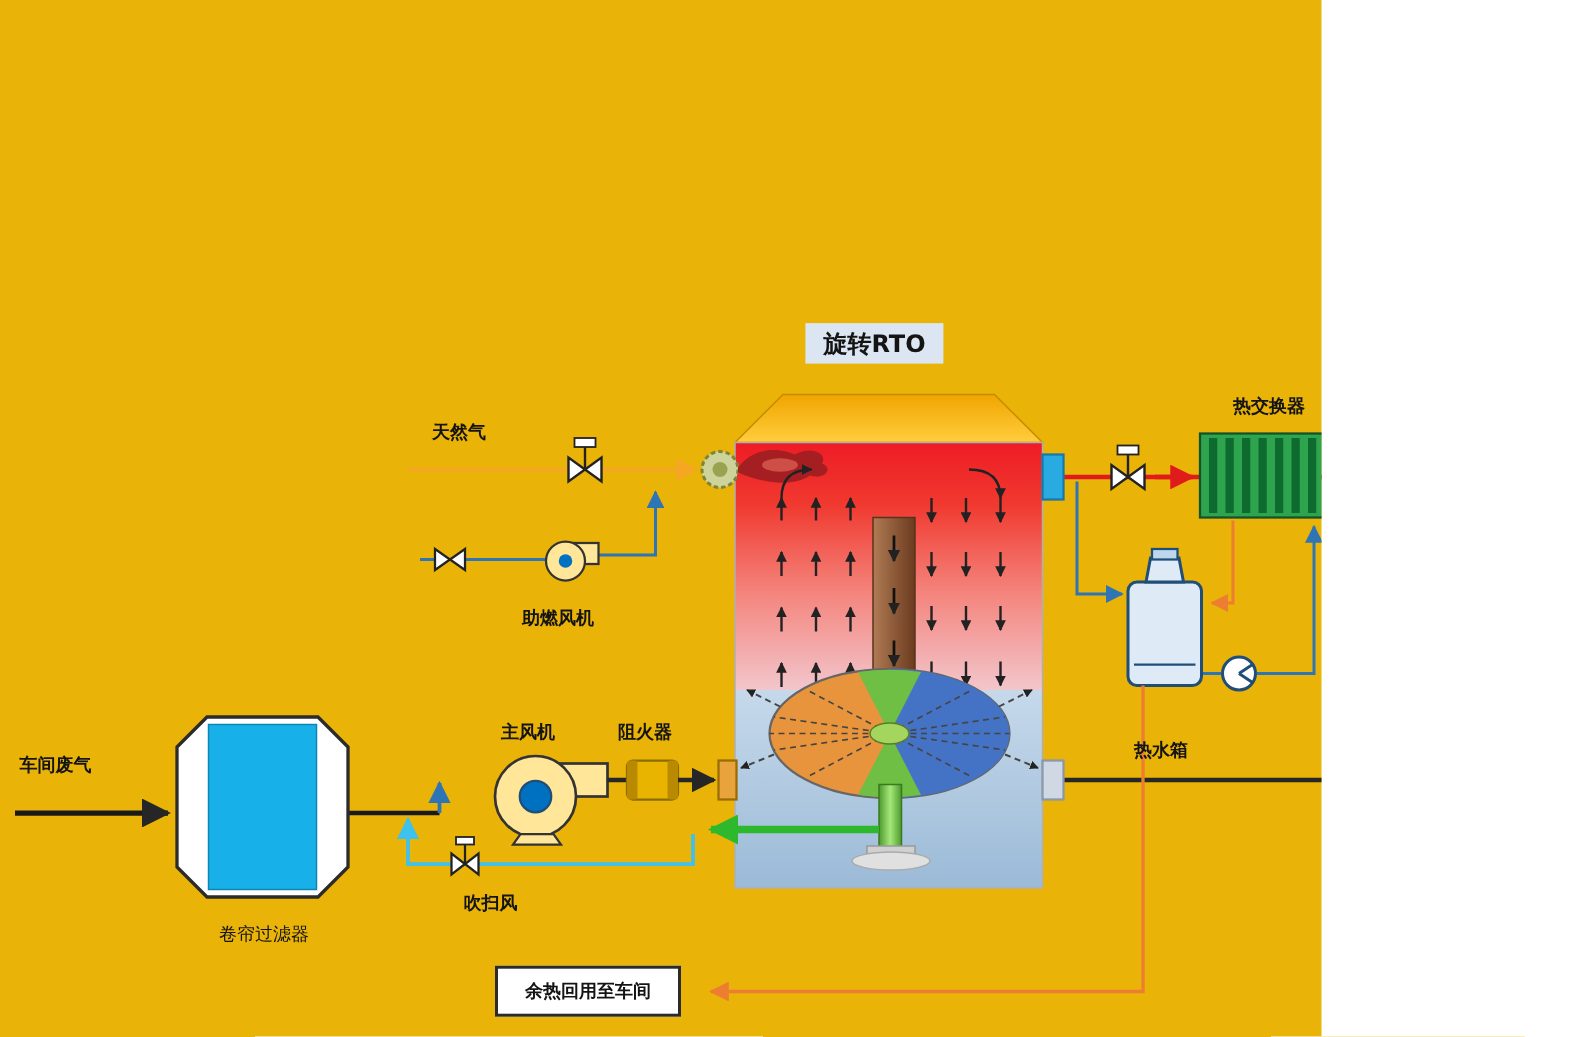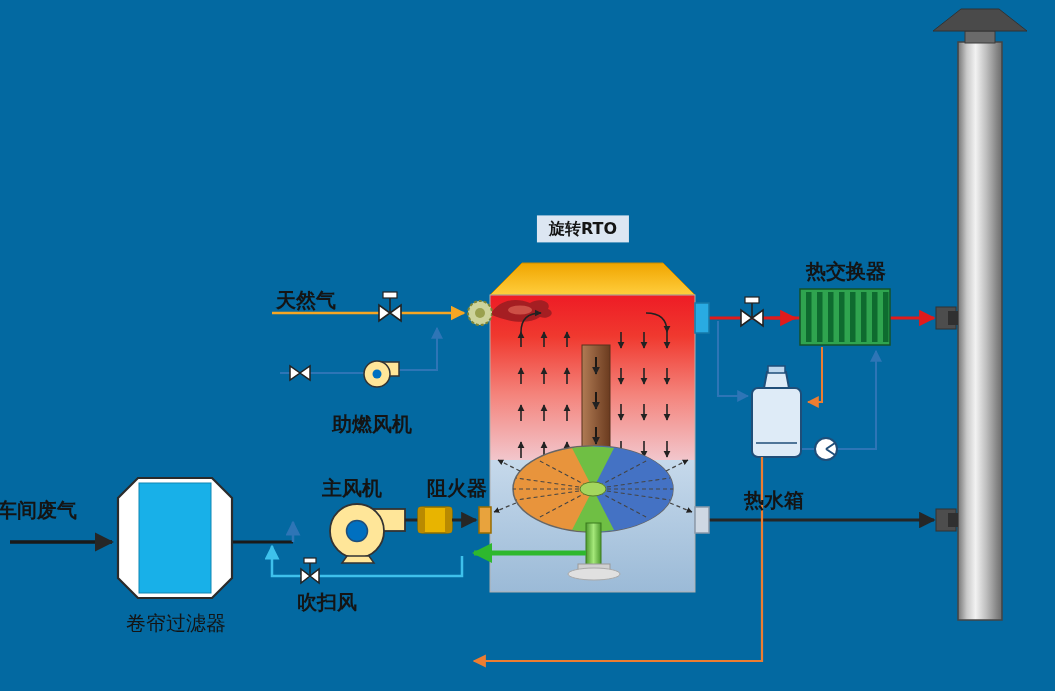--- a/index.html
+++ b/index.html
@@ -1,19 +1,19 @@
 <!DOCTYPE html>
 <html><head>
 <meta charset="utf-8">
 <style>
   html,body{margin:0;padding:0;background:#fff;}
-  .stage{position:relative;width:1055px;height:691px;background:#0369a1;overflow:hidden;
+  .stage{position:relative;width:881px;height:691px;background:#eab308;overflow:hidden;
          font-family:"DejaVu Sans",sans-serif;}
   .stage svg{position:absolute;left:0;top:0;}
-  .lbl{position:absolute;transform:translate(-50%,-50%);font-size:20px;font-weight:600;
+  .lbl{position:absolute;transform:translate(-50%,-50%);font-size:12px;font-weight:600;
        color:#141414;white-space:nowrap;line-height:1.2;}
   .lbl.bold{font-weight:400;}
   .lbl.box-blue{background:#DCE6F2;padding:4px 12px;font-size:16px;font-weight:700;}
   .lbl.box-white{background:#fff;border:2px solid #2b2b2b;padding:8px 18px;font-weight:700;}
 </style>
 </head>
 <body>
 
 <div class="stage">
 <svg width="1055" height="691" viewBox="0 0 1055 691">
@@ -267,22 +267,23 @@
     <circle cx="826" cy="449" r="11" fill="#fff" stroke="#1F4E79" stroke-width="2"></circle>
     <path d="M826,449 L835,443 M826,449 L835,455" stroke="#1F4E79" stroke-width="2" fill="none"></path>
   </g>
 
   <g>
     <polyline points="762,457 762,661 474,661" fill="none" stroke="#ED7D31" stroke-width="2.2" marker-end="url(#mRecov)"></polyline>
   </g>
 </svg>
 
   <div class="lbl box-blue" style="left:583px;top:229px">旋转RTO</div>
-  <div class="lbl" style="left:306px;top:300px">天然气</div>
-  <div class="lbl" style="left:372px;top:424px">助燃风机</div>
+  <div class="lbl" style="left:306px;top:288px">天然气</div>
+  <div class="lbl" style="left:372px;top:412px">助燃风机</div>
   <div class="lbl" style="left:352px;top:488px">主风机</div>
-  <div class="lbl" style="left:457px;top:488px">阻火器</div>
+  <div class="lbl" style="left:430px;top:488px">阻火器</div>
   <div class="lbl" style="left:327px;top:602px">吹扫风</div>
   <div class="lbl" style="left:37px;top:510px">车间废气</div>
   <div class="lbl bold" style="left:176px;top:623px">卷帘过滤器</div>
   <div class="lbl" style="left:846px;top:271px">热交换器</div>
   <div class="lbl" style="left:774px;top:500px">热水箱</div>
+  <div class="lbl box-white" style="left:392px;top:661px">余热回用至车间</div>
 </div>
 
 </body></html>

